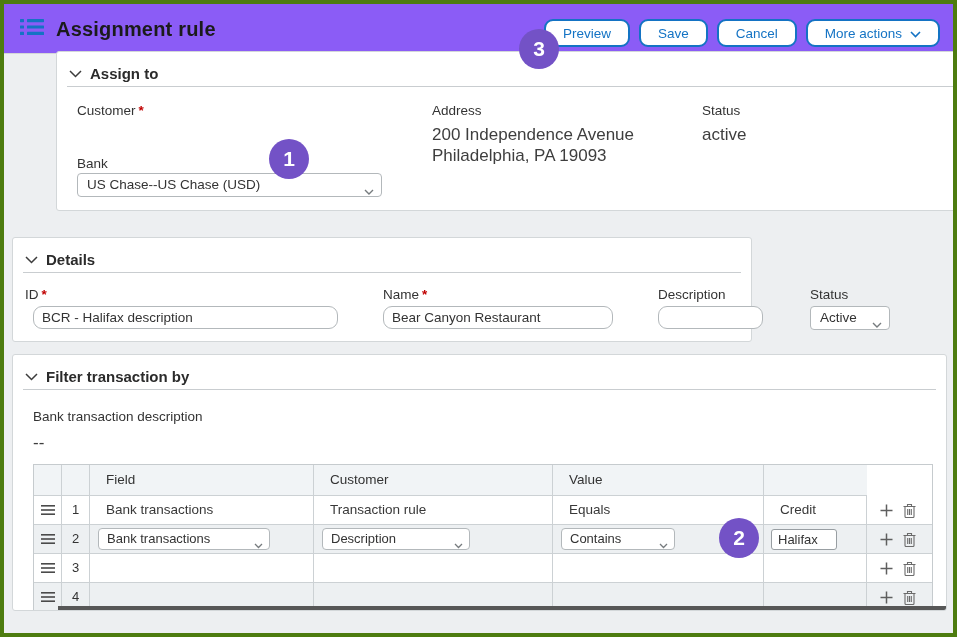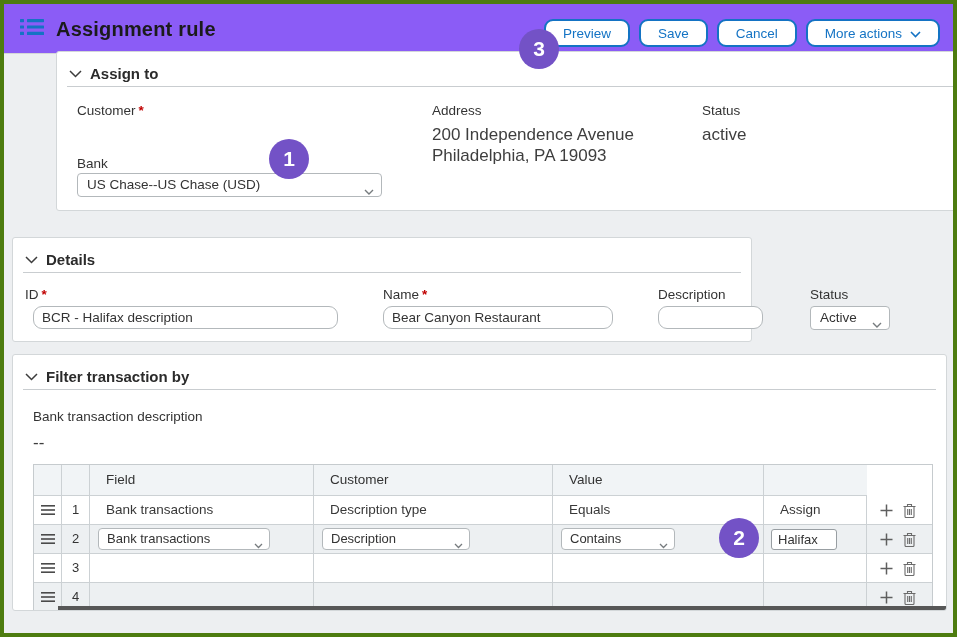--- a/index.html
+++ b/index.html
@@ -229,23 +229,23 @@
           <svg width="14" height="10" viewBox="0 0 14 10">
               <g fill="#4a4a4a">
                 <rect y="0" width="14" height="1.6"></rect>
                 <rect y="4.2" width="14" height="1.6"></rect>
                 <rect y="8.4" width="14" height="1.6"></rect>
               </g>
             </svg>
         </div>
         <div class="cell-num">1</div>
         <div class="cell-text">Bank transactions</div>
-        <div class="cell-text">Description type</div>
+        <div class="cell-text">Transaction rule</div>
         <div class="cell-text">Equals</div>
-        <div class="cell-text">Assign</div>
+        <div class="cell-text">Credit</div>
         <div class="cell-actions">
           <button class="icon-btn">
             <svg width="13" height="13" viewBox="0 0 13 13">
                 <g stroke="#5f5f5f" stroke-width="1.5">
                   <line x1="6.5" y1="0.5" x2="6.5" y2="12.5"></line>
                   <line x1="0.5" y1="6.5" x2="12.5" y2="6.5"></line>
                 </g>
               </svg>
           </button>
           <button class="icon-btn">

